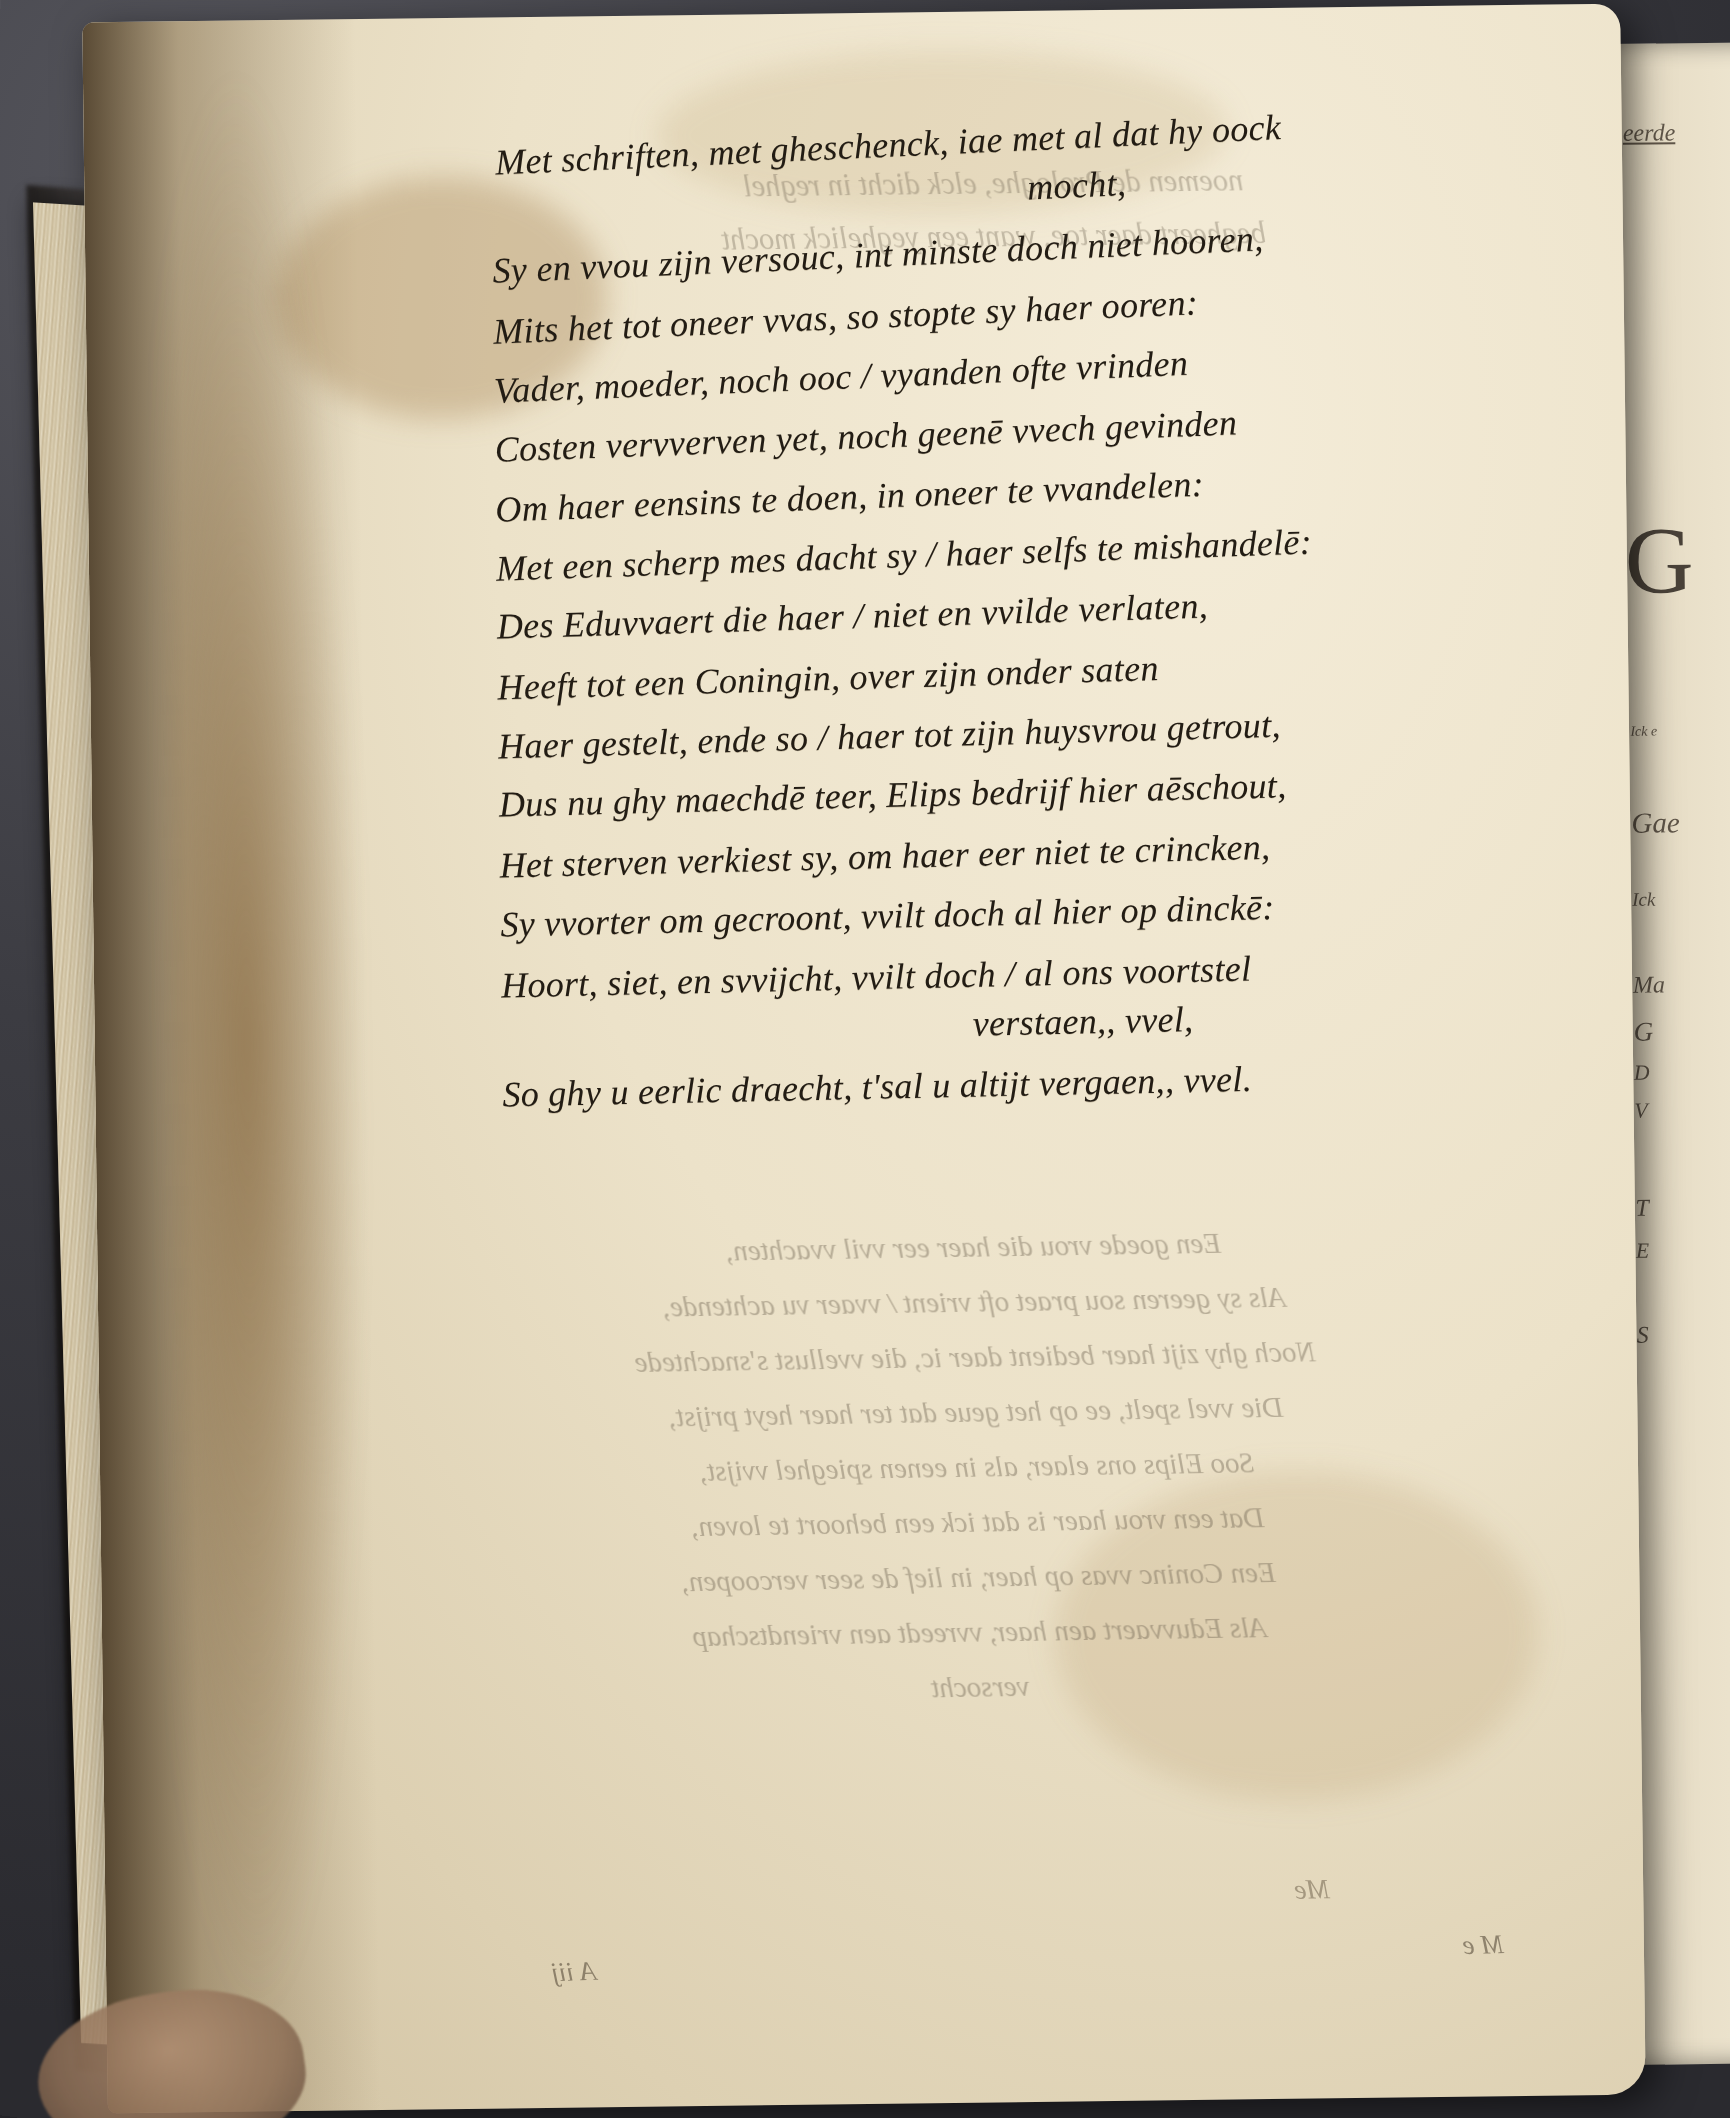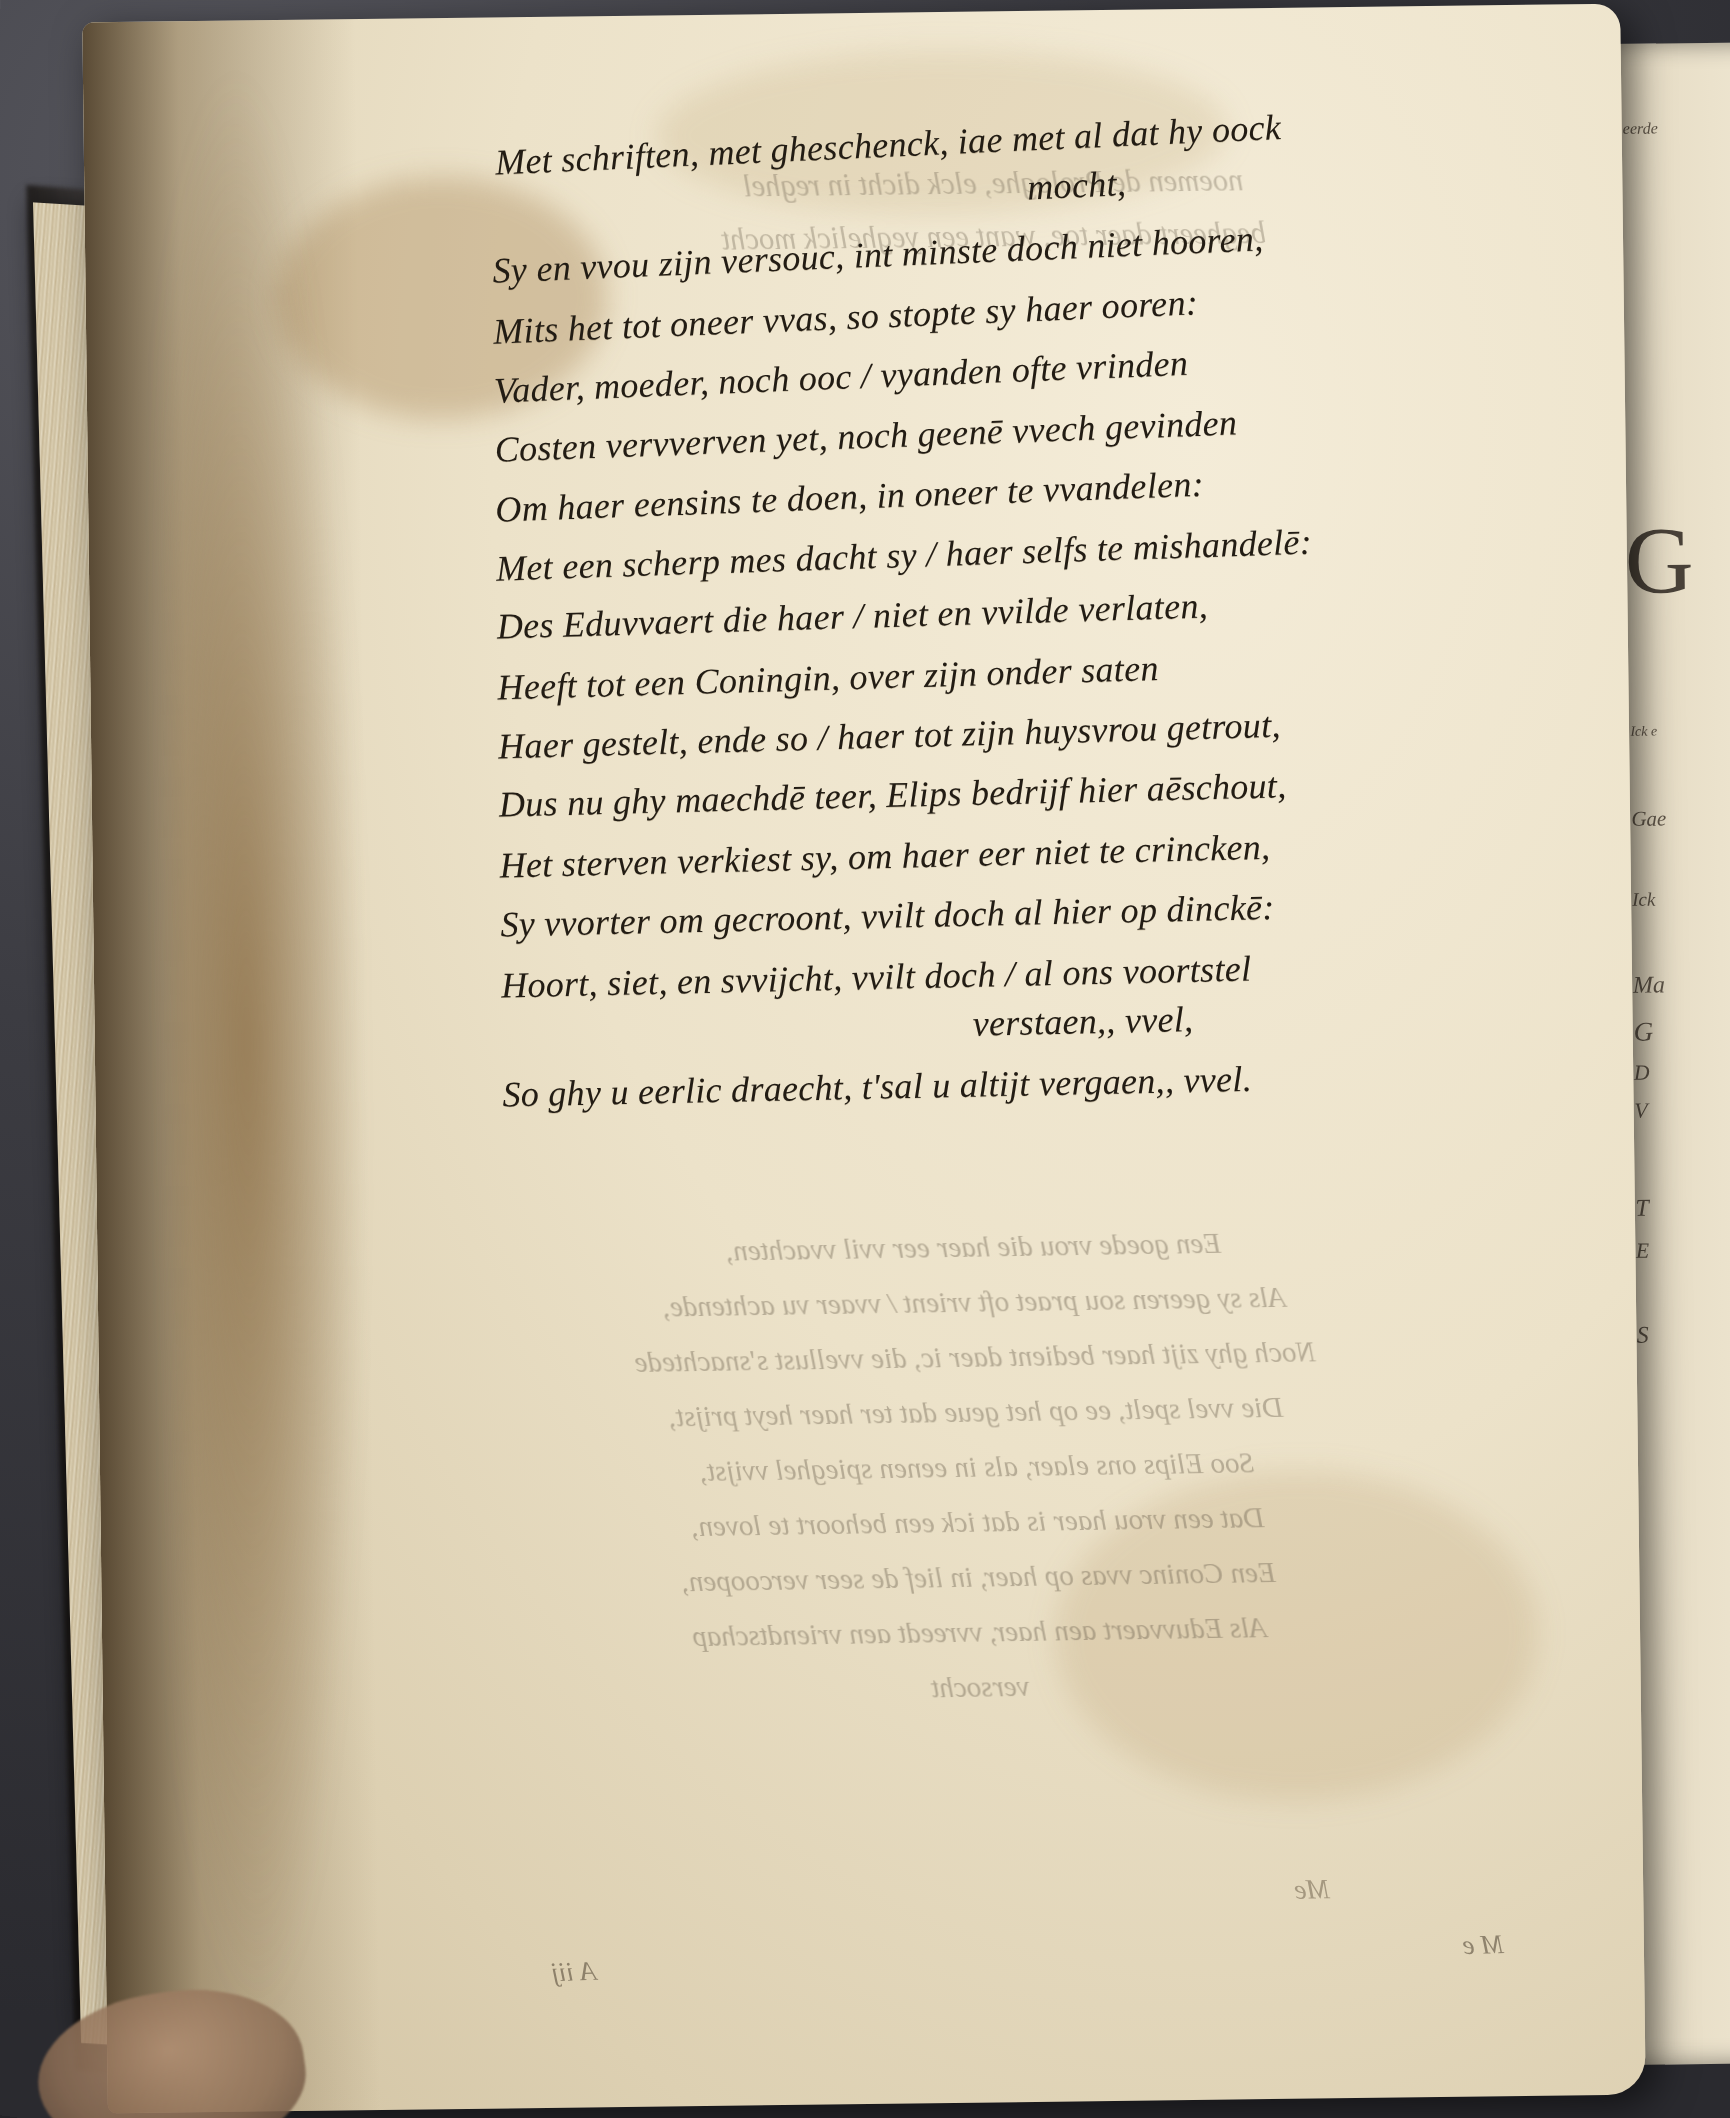--- a/index.html
+++ b/index.html
@@ -244,24 +244,24 @@
 </style>
 </head>
 <body>
 
 <div class="page-root">
 
   <div class="backdrop"></div>
 
   <div class="right-page">
     <div class="rp-text">
-      <div class="rp-line" style="top:76px; left:2.5px; font-size:16px;">eerde</div>
+      <div class="rp-line" style="top:76px; left:2.5px; font-size:24px;text-decoration:underline;">eerde</div>
       <div class="rp-drop" style="top:470px; left:0px;">G</div>
       <div class="rp-line" style="top:680px; left:3.8px; font-size:14px;">Ick e</div>
-      <div class="rp-line" style="top:763px; left:3.8px; font-size:21px;">Gae</div>
+      <div class="rp-line" style="top:763px; left:3.8px; font-size:29px;">Gae</div>
       <div class="rp-line" style="top:845px; left:3.8px; font-size:19px;">Ick</div>
       <div class="rp-line" style="top:928px; left:3.8px; font-size:24px;">Ma</div>
       <div class="rp-line" style="top:973px; left:3.8px; font-size:27px;">G</div>
       <div class="rp-line" style="top:1017px; left:3.8px; font-size:21.6px;">D</div>
       <div class="rp-line" style="top:1055px; left:3.8px; font-size:21.6px;">V</div>
       <div class="rp-line" style="top:1151px; left:3.8px; font-size:24px;">T</div>
       <div class="rp-line" style="top:1195px; left:3.8px; font-size:21.6px;">E</div>
       <div class="rp-line" style="top:1278px; left:3.8px; font-size:24px;">S</div>
     </div>
   </div>

